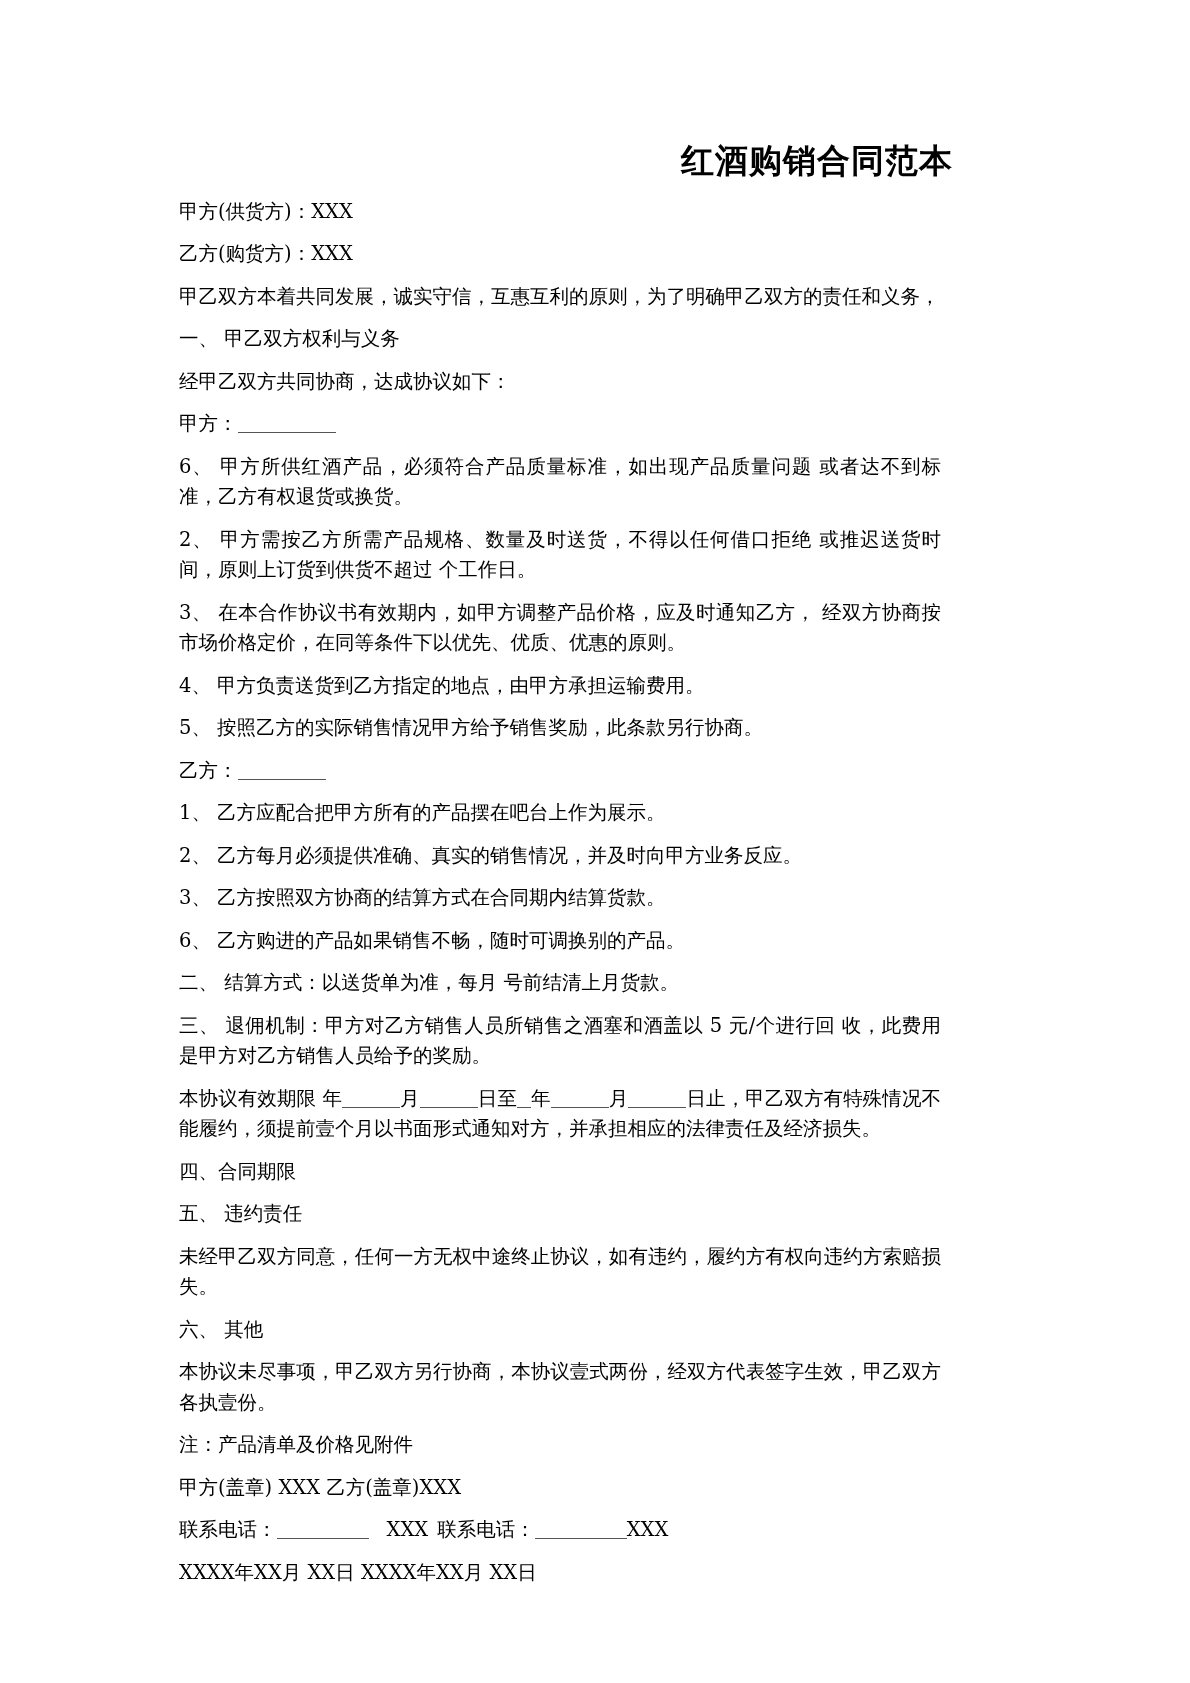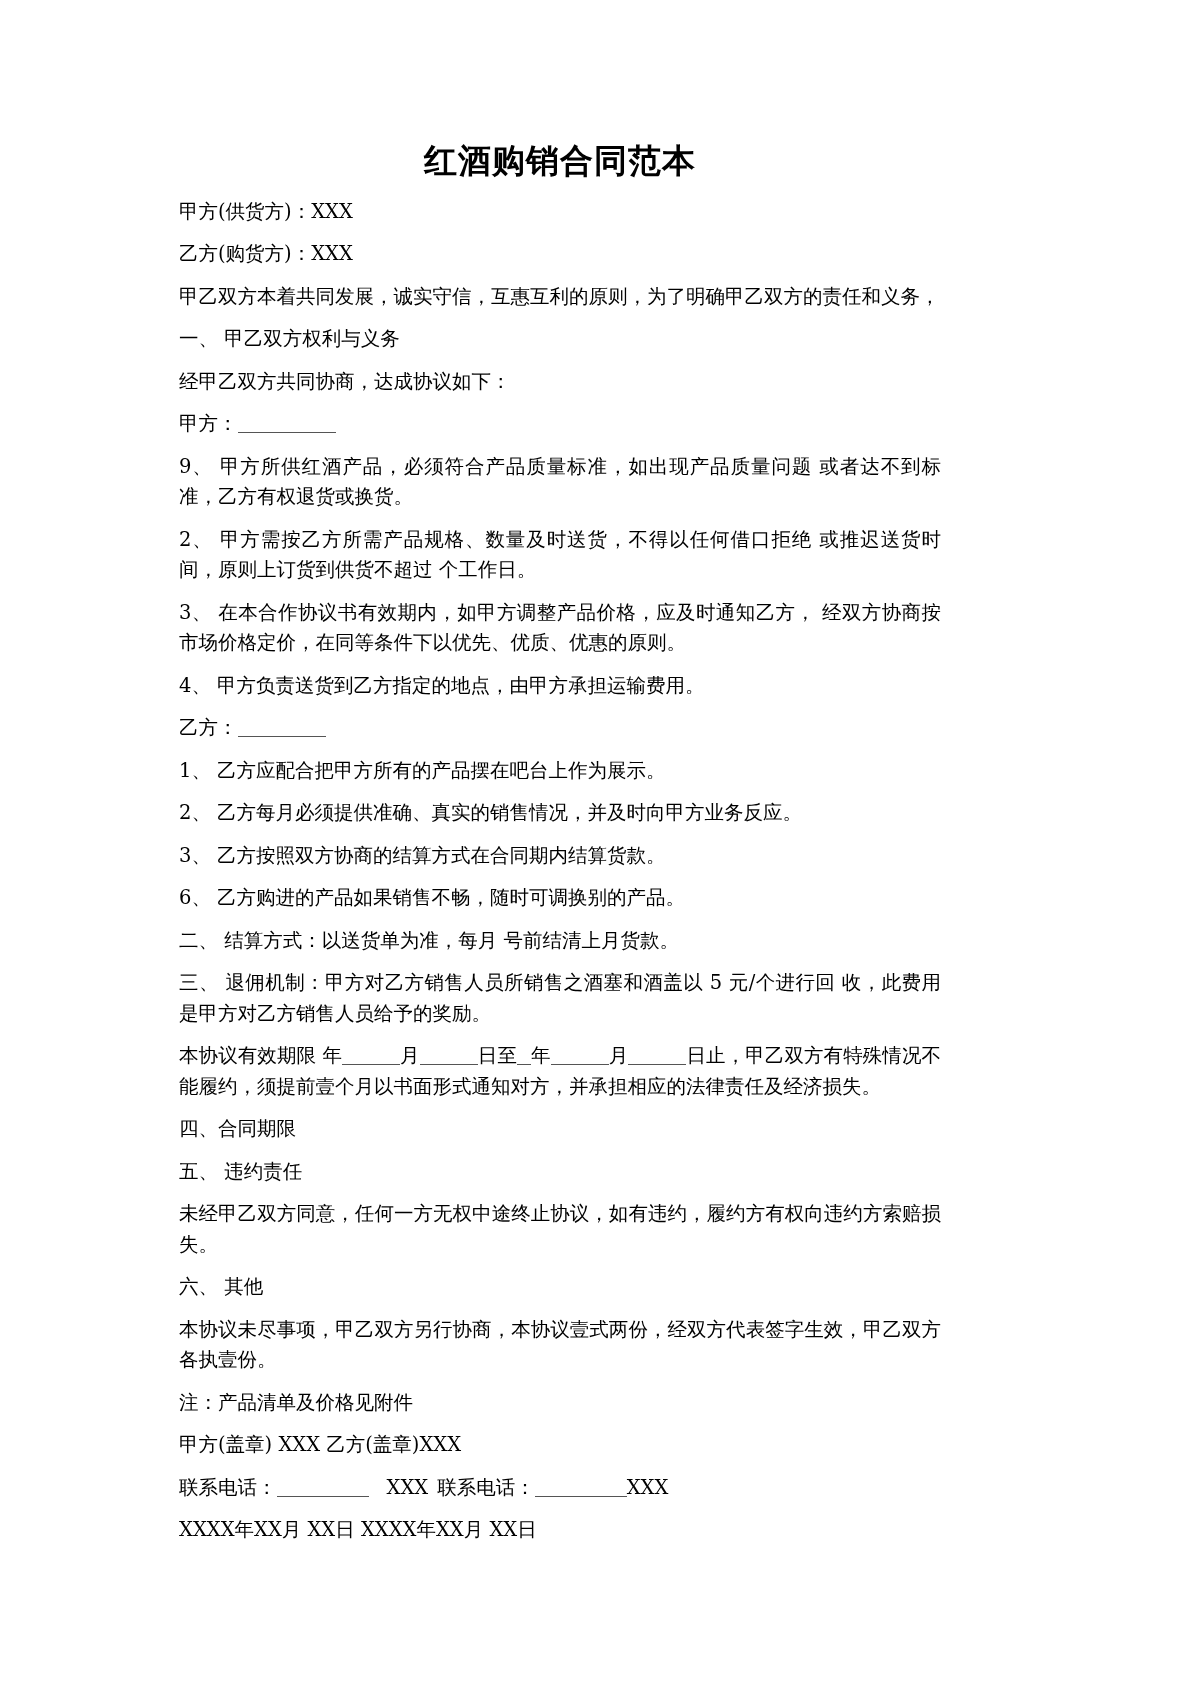--- a/index.html
+++ b/index.html
@@ -21,21 +21,21 @@
   }
   .doc-body {
     position: absolute;
     left: 167px;
     top: 140px;
     width: 786px;
   }
   .doc-title {
     font-size: 33px;
     font-weight: bold;
-    text-align: center;
+    text-align: right;
     letter-spacing: 1px;
     line-height: 1.3;
     margin: 0 0 14px 0;
     font-family: "DejaVu Serif", "Liberation Serif", serif;
   }
   .line {
     font-size: 19.5px;
     line-height: 30.5px;
     text-align: justify;
     text-justify: inter-ideograph;
@@ -67,24 +67,25 @@
 
     <p class="line">甲方(供货方)：XXX</p>
     <p class="line">乙方(购货方)：XXX</p>
     <p class="line">甲乙双方本着共同发展，诚实守信，互惠互利的原则，为了明确甲乙双方的责任和义务，</p>
     <p class="line">一、 甲乙双方权利与义务</p>
 
     <p class="line">经甲乙双方共同协商，达成协议如下：</p>
 
     <p class="line"><span>甲方：</span><span class="blank b-long"></span></p>
 
-    <p class="line">9、 甲方所供红酒产品，必须符合产品质量标准，如出现产品质量问题 或者达不到标准，乙方有权退货或换货。</p>
+    <p class="line">6、 甲方所供红酒产品，必须符合产品质量标准，如出现产品质量问题 或者达不到标准，乙方有权退货或换货。</p>
     <p class="line">2、 甲方需按乙方所需产品规格、数量及时送货，不得以任何借口拒绝 或推迟送货时间，原则上订货到供货不超过 个工作日。</p>
     <p class="line">3、 在本合作协议书有效期内，如甲方调整产品价格，应及时通知乙方， 经双方协商按市场价格定价，在同等条件下以优先、优质、优惠的原则。</p>
     <p class="line">4、 甲方负责送货到乙方指定的地点，由甲方承担运输费用。</p>
+    <p class="line">5、 按照乙方的实际销售情况甲方给予销售奖励，此条款另行协商。</p>
 
     <p class="line"><span>乙方：</span><span class="blank b-med"></span></p>
 
     <p class="line">1、 乙方应配合把甲方所有的产品摆在吧台上作为展示。</p>
     <p class="line">2、 乙方每月必须提供准确、真实的销售情况，并及时向甲方业务反应。</p>
     <p class="line">3、 乙方按照双方协商的结算方式在合同期内结算货款。</p>
     <p class="line">6、 乙方购进的产品如果销售不畅，随时可调换别的产品。</p>
 
     <p class="line">二、 结算方式：以送货单为准，每月 号前结清上月货款。</p>
     <p class="line">三、 退佣机制：甲方对乙方销售人员所销售之酒塞和酒盖以 5 元/个进行回 收，此费用是甲方对乙方销售人员给予的奖励。</p>

